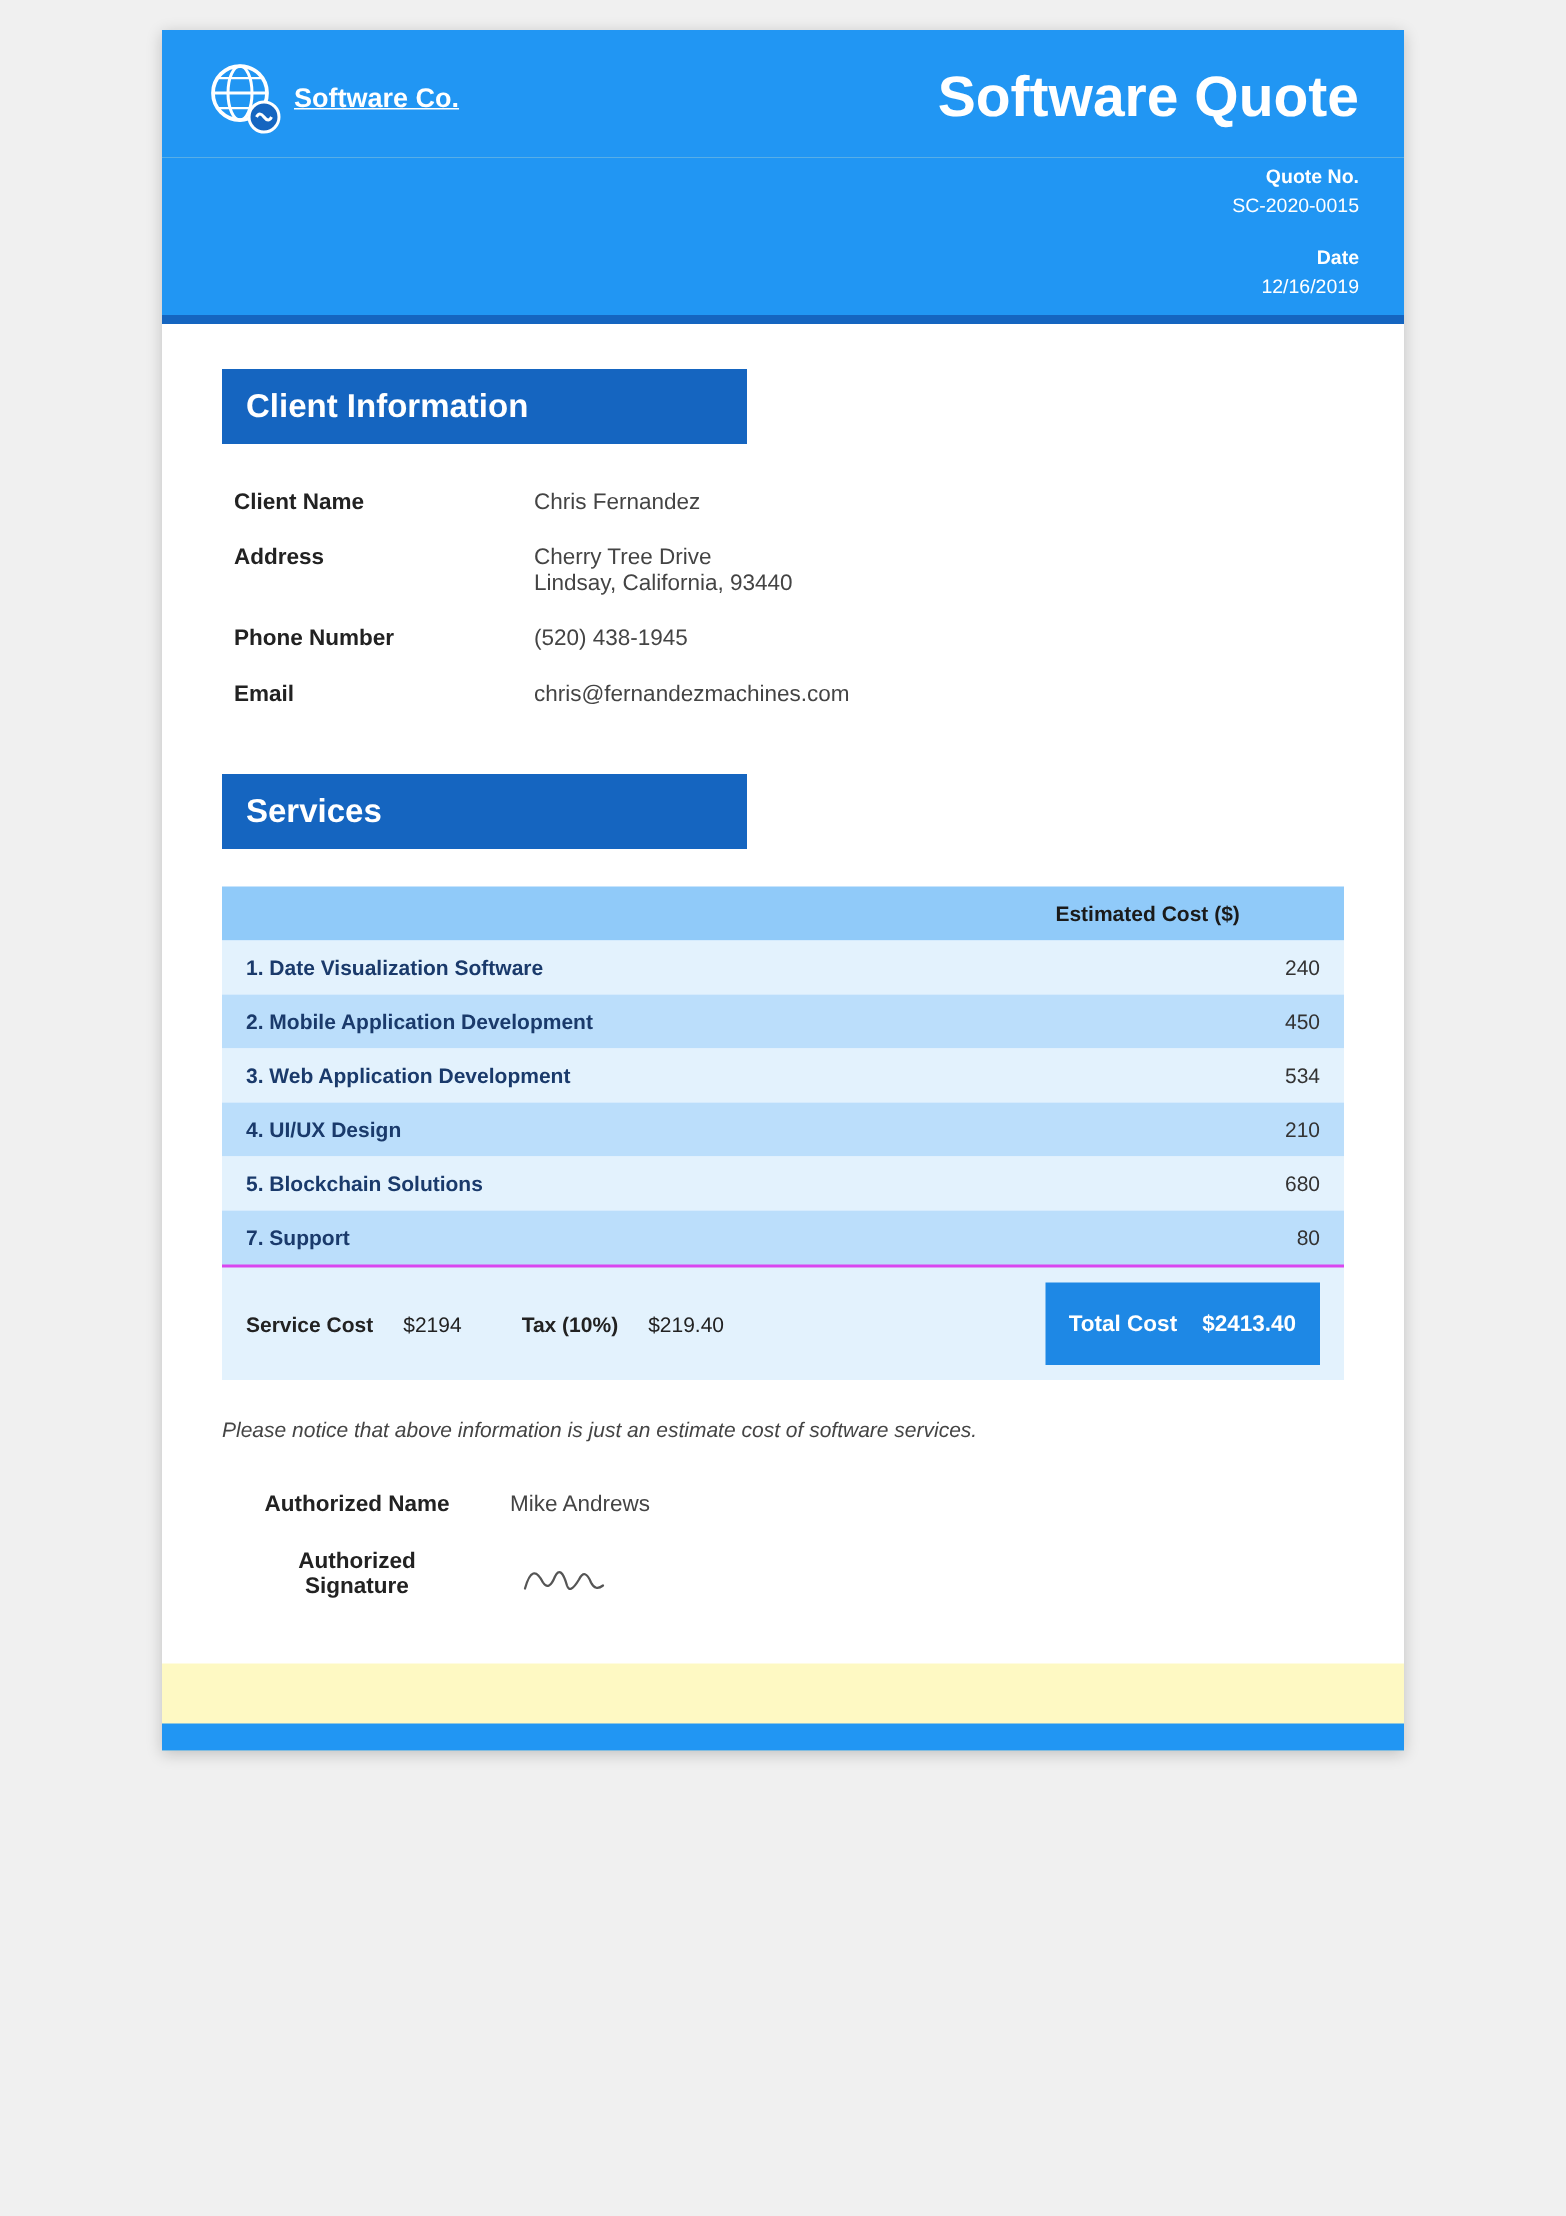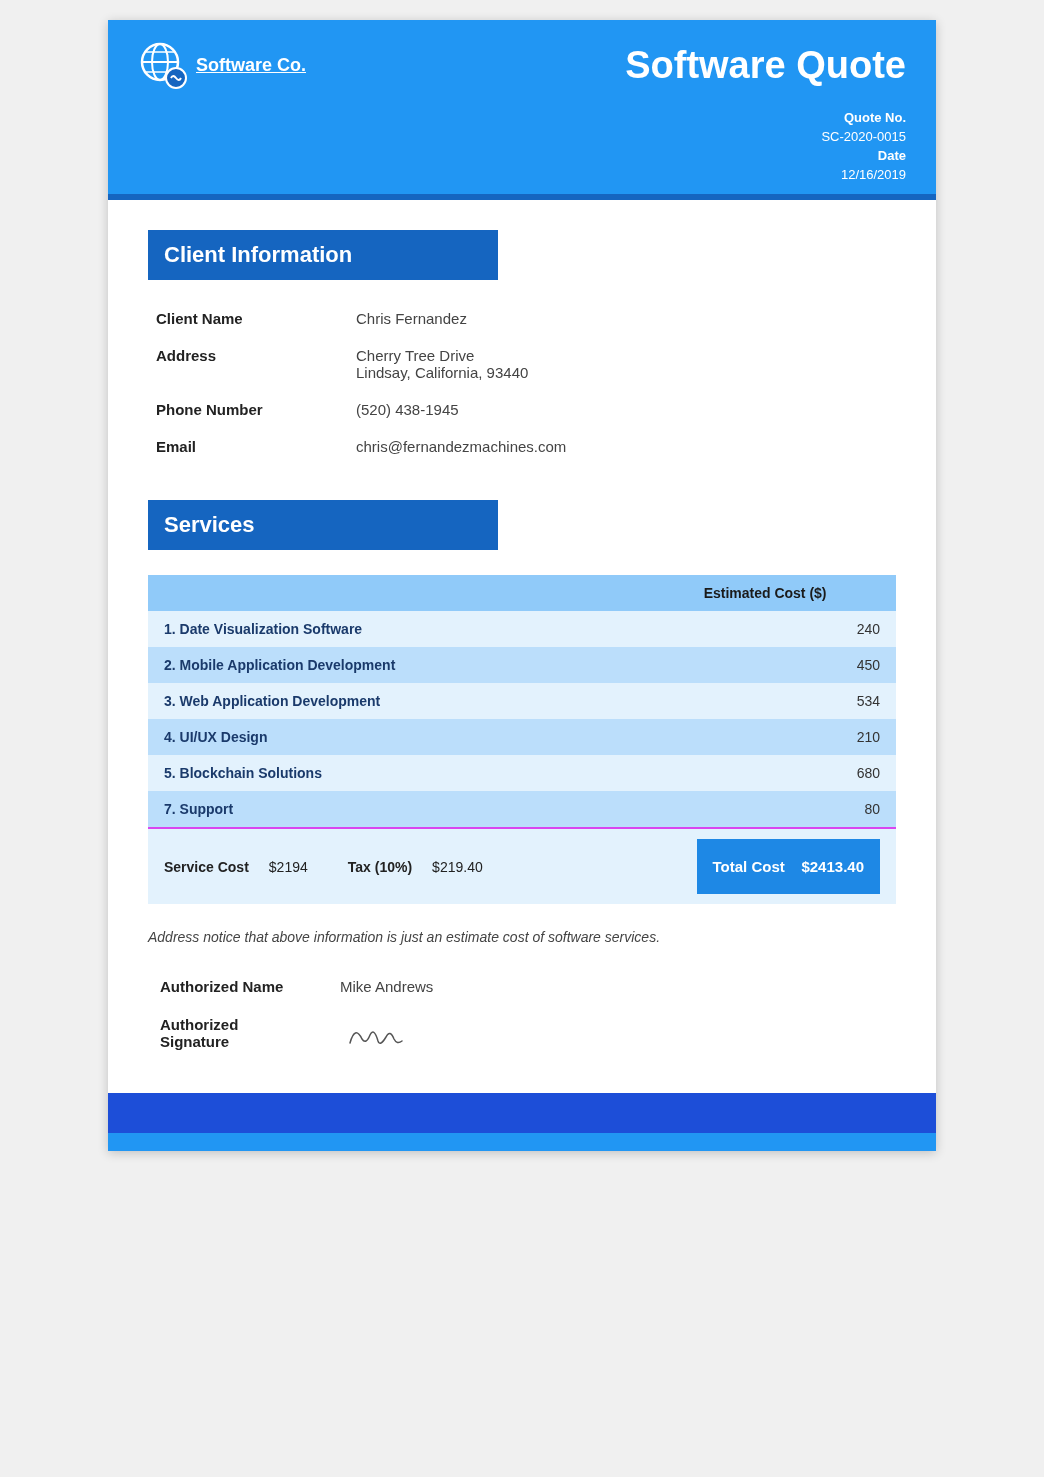--- a/index.html
+++ b/index.html
@@ -9,21 +9,21 @@
     }
     body {
       font-family: Arial, sans-serif;
       background: #f0f0f0;
       display: flex;
       justify-content: center;
       padding: 20px;
     }
     .page {
       width: 828px;
-      background: #1d4ed8;
+      background: #fef9c3;
       box-shadow: 0 2px 10px rgba(0,0,0,0.2);
     }
     
     .header {
       background: #2196F3;
       padding: 20px 30px 15px 30px;
       display: flex;
       align-items: center;
       justify-content: space-between;
     }
@@ -198,20 +198,21 @@
     }
     .auth-table tr td {
       padding: 8px 12px;
       font-size: 15px;
       vertical-align: middle;
     }
     .auth-table tr td:first-child {
       font-weight: bold;
       color: #222;
       width: 180px;
+      text-align: center;
     }
     .auth-table tr td:last-child {
       color: #444;
     }
     .signature-svg {
       display: block;
       margin-top: 4px;
     }
     
     .footer-bar {
@@ -239,21 +240,21 @@
       </svg>
       <span class="logo-text">Software Co.</span>
     </div>
     <div class="header-right">
       <div class="doc-title">Software Quote</div>
     </div>
   </div>
   <div class="header-meta">
     <span class="label">Quote No.</span>
     <span>SC-2020-0015</span>
-    <span style="margin-left:20px;" class="label">Date</span>
+    <span style="margin-left:20px;margin-top:16px;" class="label">Date</span>
     <span>12/16/2019</span>
   </div>
   <div class="header-divider"></div>
 
   <div class="body">
 
     <div class="client-section">
       <div class="section-header">Client Information</div>
       <table class="client-table">
         <tbody>
@@ -323,21 +324,21 @@
                   &nbsp;&nbsp;
                   <span>$2413.40</span>
                 </div>
               </div>
             </td>
           </tr>
         </tbody>
       </table>
     </div>
 
-    <p class="notice">Address notice that above information is just an estimate cost of software services.</p>
+    <p class="notice">Please notice that above information is just an estimate cost of software services.</p>
 
     <div class="auth-section">
       <table class="auth-table">
         <tbody>
           <tr>
             <td>Authorized Name</td>
             <td>Mike Andrews</td>
           </tr>
           <tr>
             <td>Authorized<br>Signature</td>

